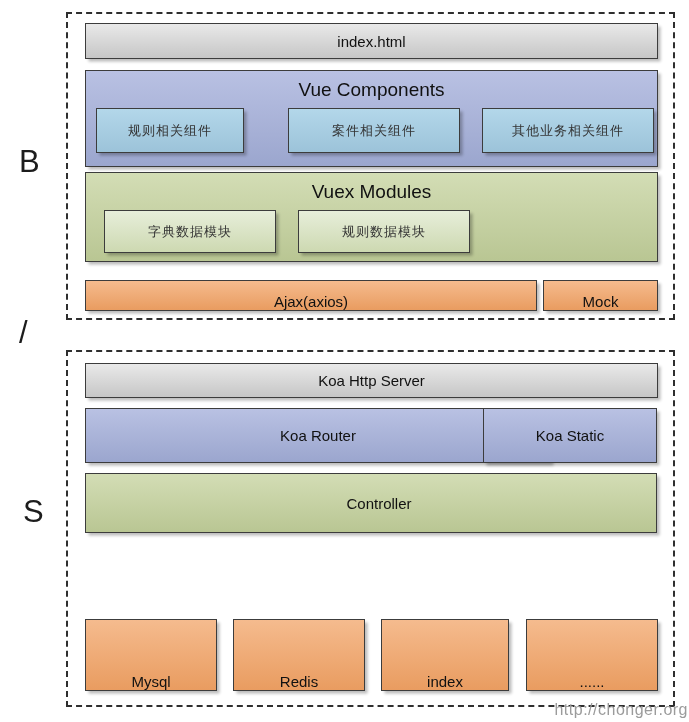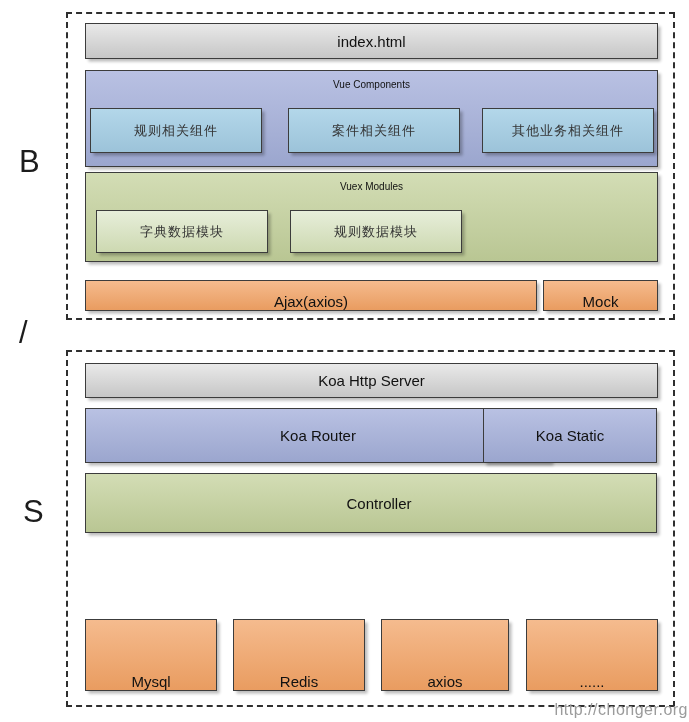--- a/index.html
+++ b/index.html
@@ -13,25 +13,25 @@
   .box{
     position:absolute;border:1.5px solid #3c3c3c;
     box-shadow:2.5px 2.5px 3px rgba(0,0,0,0.28);
     display:flex;align-items:center;justify-content:center;
     font-size:15px;color:#111;box-sizing:border-box;
   }
   .gray  {background:linear-gradient(#e9e9e9,#c6c6c6);}
   .purple{background:linear-gradient(#b9c1e3,#9ba6ce);}
   .blue  {background:linear-gradient(#b3d7ea,#9cc3d9);}
   .green {background:linear-gradient(#d3ddb5,#b9c693);padding-left:16px;}
-  .green-light{background:linear-gradient(#e7eeda,#cdd9b1);}
+  .green-light{background:linear-gradient(#e7eeda,#cdd9b1);margin-left:8px;}
   .orange{background:linear-gradient(#f5bb8e,#e99c60);align-items:flex-end;}
   .group{justify-content:flex-start;align-items:flex-start;}
   .group .group-title{
-    position:absolute;left:0;right:0;top:8px;text-align:center;font-size:10px;color:#111;
+    position:absolute;left:0;right:0;top:8px;text-align:center;font-size:19px;color:#111;
   }
   .cjk{font-size:13px;color:#333;font-family:"DejaVu Serif","Liberation Serif",serif;letter-spacing:1px;}
   .side-label{
     position:absolute;font-size:31px;color:#1c1c1c;line-height:1;
     font-family:"Liberation Sans","DejaVu Sans",sans-serif;
   }
   .watermark{
     position:absolute;right:1px;top:701px;font-size:16px;color:#9b9b9b;
     letter-spacing:0.5px;z-index:5;
   }
@@ -46,21 +46,21 @@
   <div class="side-label" style="left:23px;top:496px;">S</div>
 
   <div class="tier" style="left:66px;top:12px;width:605px;height:304px;"></div>
 
   <div class="box gray" style="left:85px;top:23px;width:573px;height:36px;">
     <span>index.html</span>
   </div>
 
   <div class="box purple group" style="left:85px;top:70px;width:573px;height:97px;">
     <div class="group-title">Vue Components</div>
-    <div class="box blue" style="left:4px;top:37px;width:172px;height:45px;">
+    <div class="box blue" style="left:10px;top:37px;width:148px;height:45px;">
       <span class="cjk">规则相关组件</span>
     </div>
     <div class="box blue" style="left:202px;top:37px;width:172px;height:45px;">
       <span class="cjk">案件相关组件</span>
     </div>
     <div class="box blue" style="left:396px;top:37px;width:172px;height:45px;">
       <span class="cjk">其他业务相关组件</span>
     </div>
   </div>
 
@@ -98,21 +98,21 @@
     <span>Controller</span>
   </div>
 
   <div class="box orange" style="left:85px;top:619px;width:132px;height:72px;">
     <span>Mysql</span>
   </div>
   <div class="box orange" style="left:233px;top:619px;width:132px;height:72px;">
     <span>Redis</span>
   </div>
   <div class="box orange" style="left:381px;top:619px;width:128px;height:72px;">
-    <span>axios</span>
+    <span>index</span>
   </div>
   <div class="box orange" style="left:526px;top:619px;width:132px;height:72px;">
     <span>......</span>
   </div>
 
   <div class="watermark">http://chonger.org</div>
 
 </div>
 
 </body></html>

